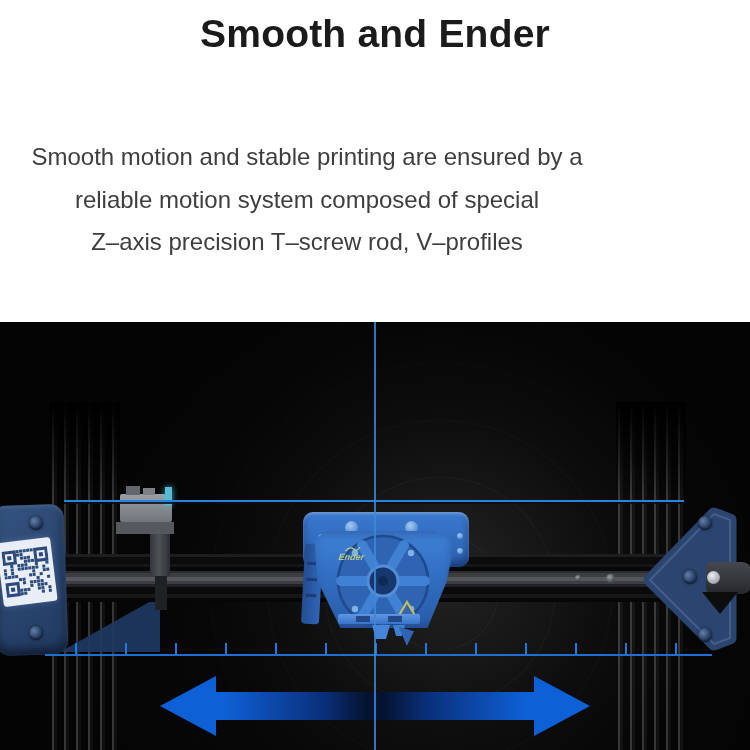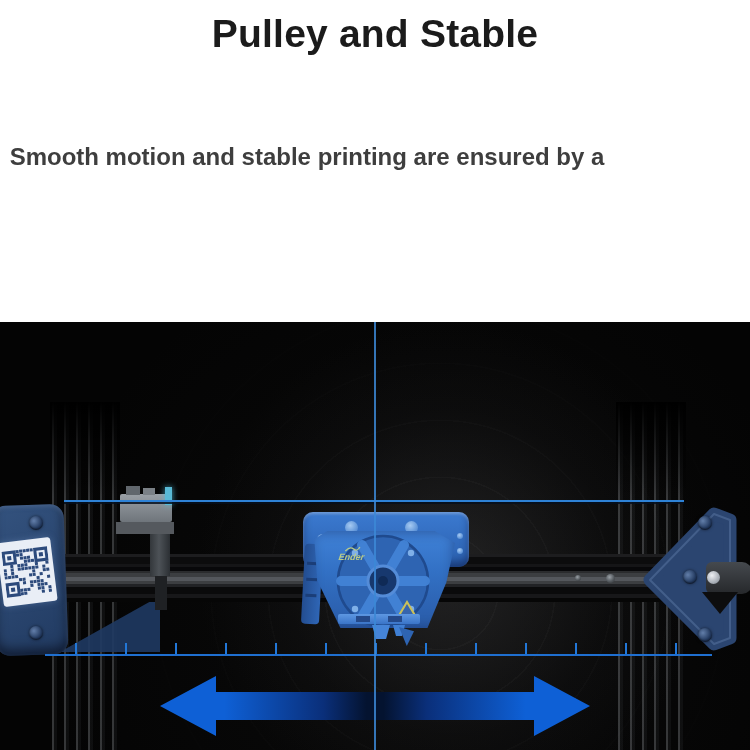--- a/index.html
+++ b/index.html
@@ -5,21 +5,21 @@
   * { margin:0; padding:0; box-sizing:border-box; }
   html,body { width:750px; height:750px; background:#fff; font-family:"Liberation Sans", sans-serif; overflow:hidden; }
   .canvas { position:relative; width:750px; height:750px; background:#ffffff; }
 
   
   .title { position:absolute; left:0; width:750px; text-align:center;
            font-weight:700; font-size:39px; line-height:48px; color:#1b1b1b; letter-spacing:.2px; }
   .title-1 { top:10px; }
   .title-2 { top:76px; }
   .desc { position:absolute; top:136px; left:0; width:614px; text-align:center;
-          font-size:24px; line-height:42.5px; color:#3e3e3e; font-weight:700; }
+          font-size:24px; line-height:42.5px; color:#3e3e3e; font-weight:400; }
 
   
   .photo { position:absolute; top:322px; left:0; width:750px; height:428px;
            background:#040404; overflow:hidden; }
   .glow { position:absolute; inset:0;
     background:
       radial-gradient(circle 340px at 450px 250px, rgba(82,82,84,.34), rgba(40,40,42,.16) 48%, rgba(0,0,0,0) 74%),
       radial-gradient(circle 540px at 430px 300px, rgba(55,55,57,.12), transparent 72%);
   }
   .rings { position:absolute; inset:0; opacity:.45;
@@ -132,23 +132,25 @@
   
   .ruler-line { position:absolute; left:45px; top:332px; width:667px; height:2px; background:#1f6fd0; }
   .ruler-tick { position:absolute; top:321px; width:2px; height:11px; background:#2277d8; }
   .arrow-svg { position:absolute; left:152px; top:352px; }
 </style>
 </head>
 <body>
 
 <div class="canvas">
 
-  <div class="title title-1">Pulley and Stable</div>
+  <div class="title title-1">Smooth and Ender</div>
   <div class="desc">
     <div>Smooth motion and stable printing are ensured by a</div>
+    <div>reliable motion system composed of special</div>
+    <div>Z–axis precision T–screw rod, V–profiles</div>
   </div>
 
   <div class="photo">
     <div class="glow"></div>
     <div class="rings"></div>
 
     <div class="col col-left"></div>
     <div class="col col-right"></div>
     <div class="left-wedge"></div>
 

